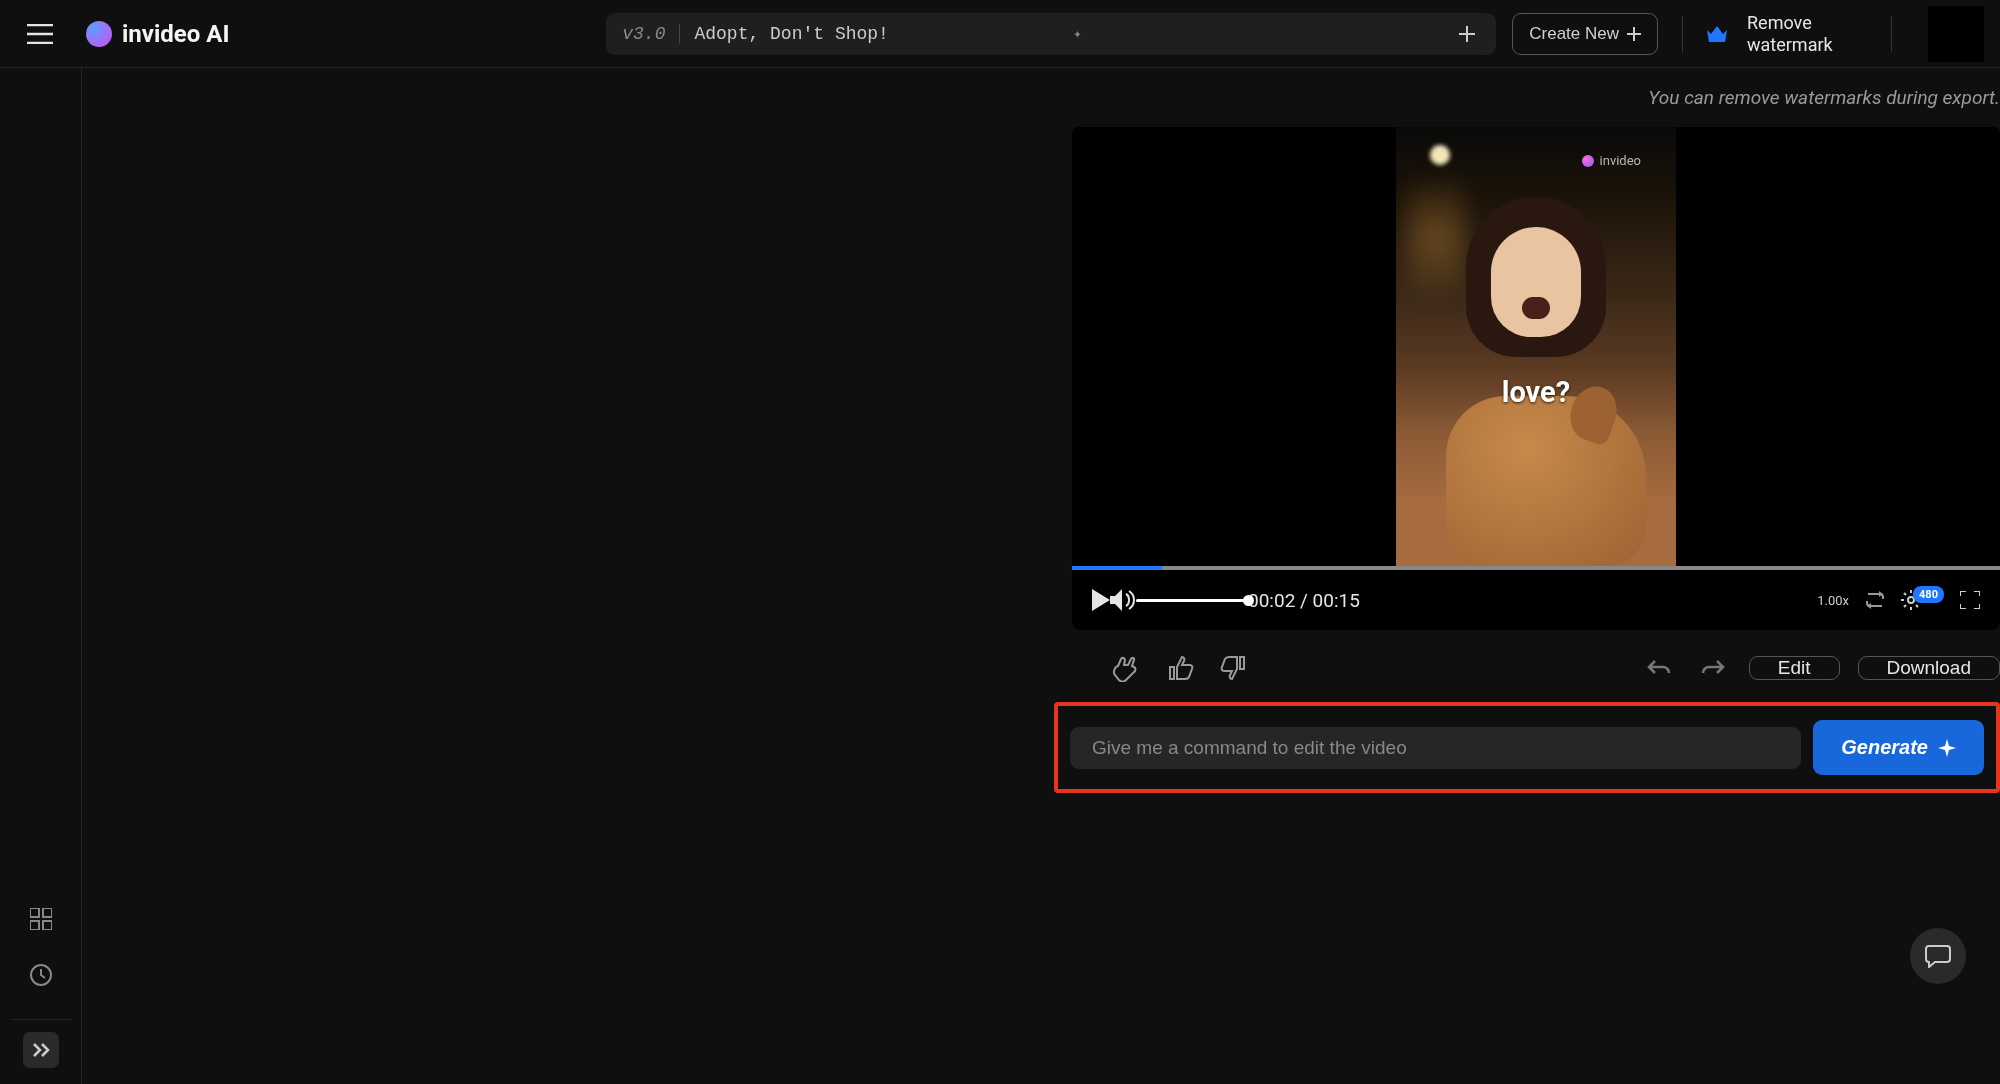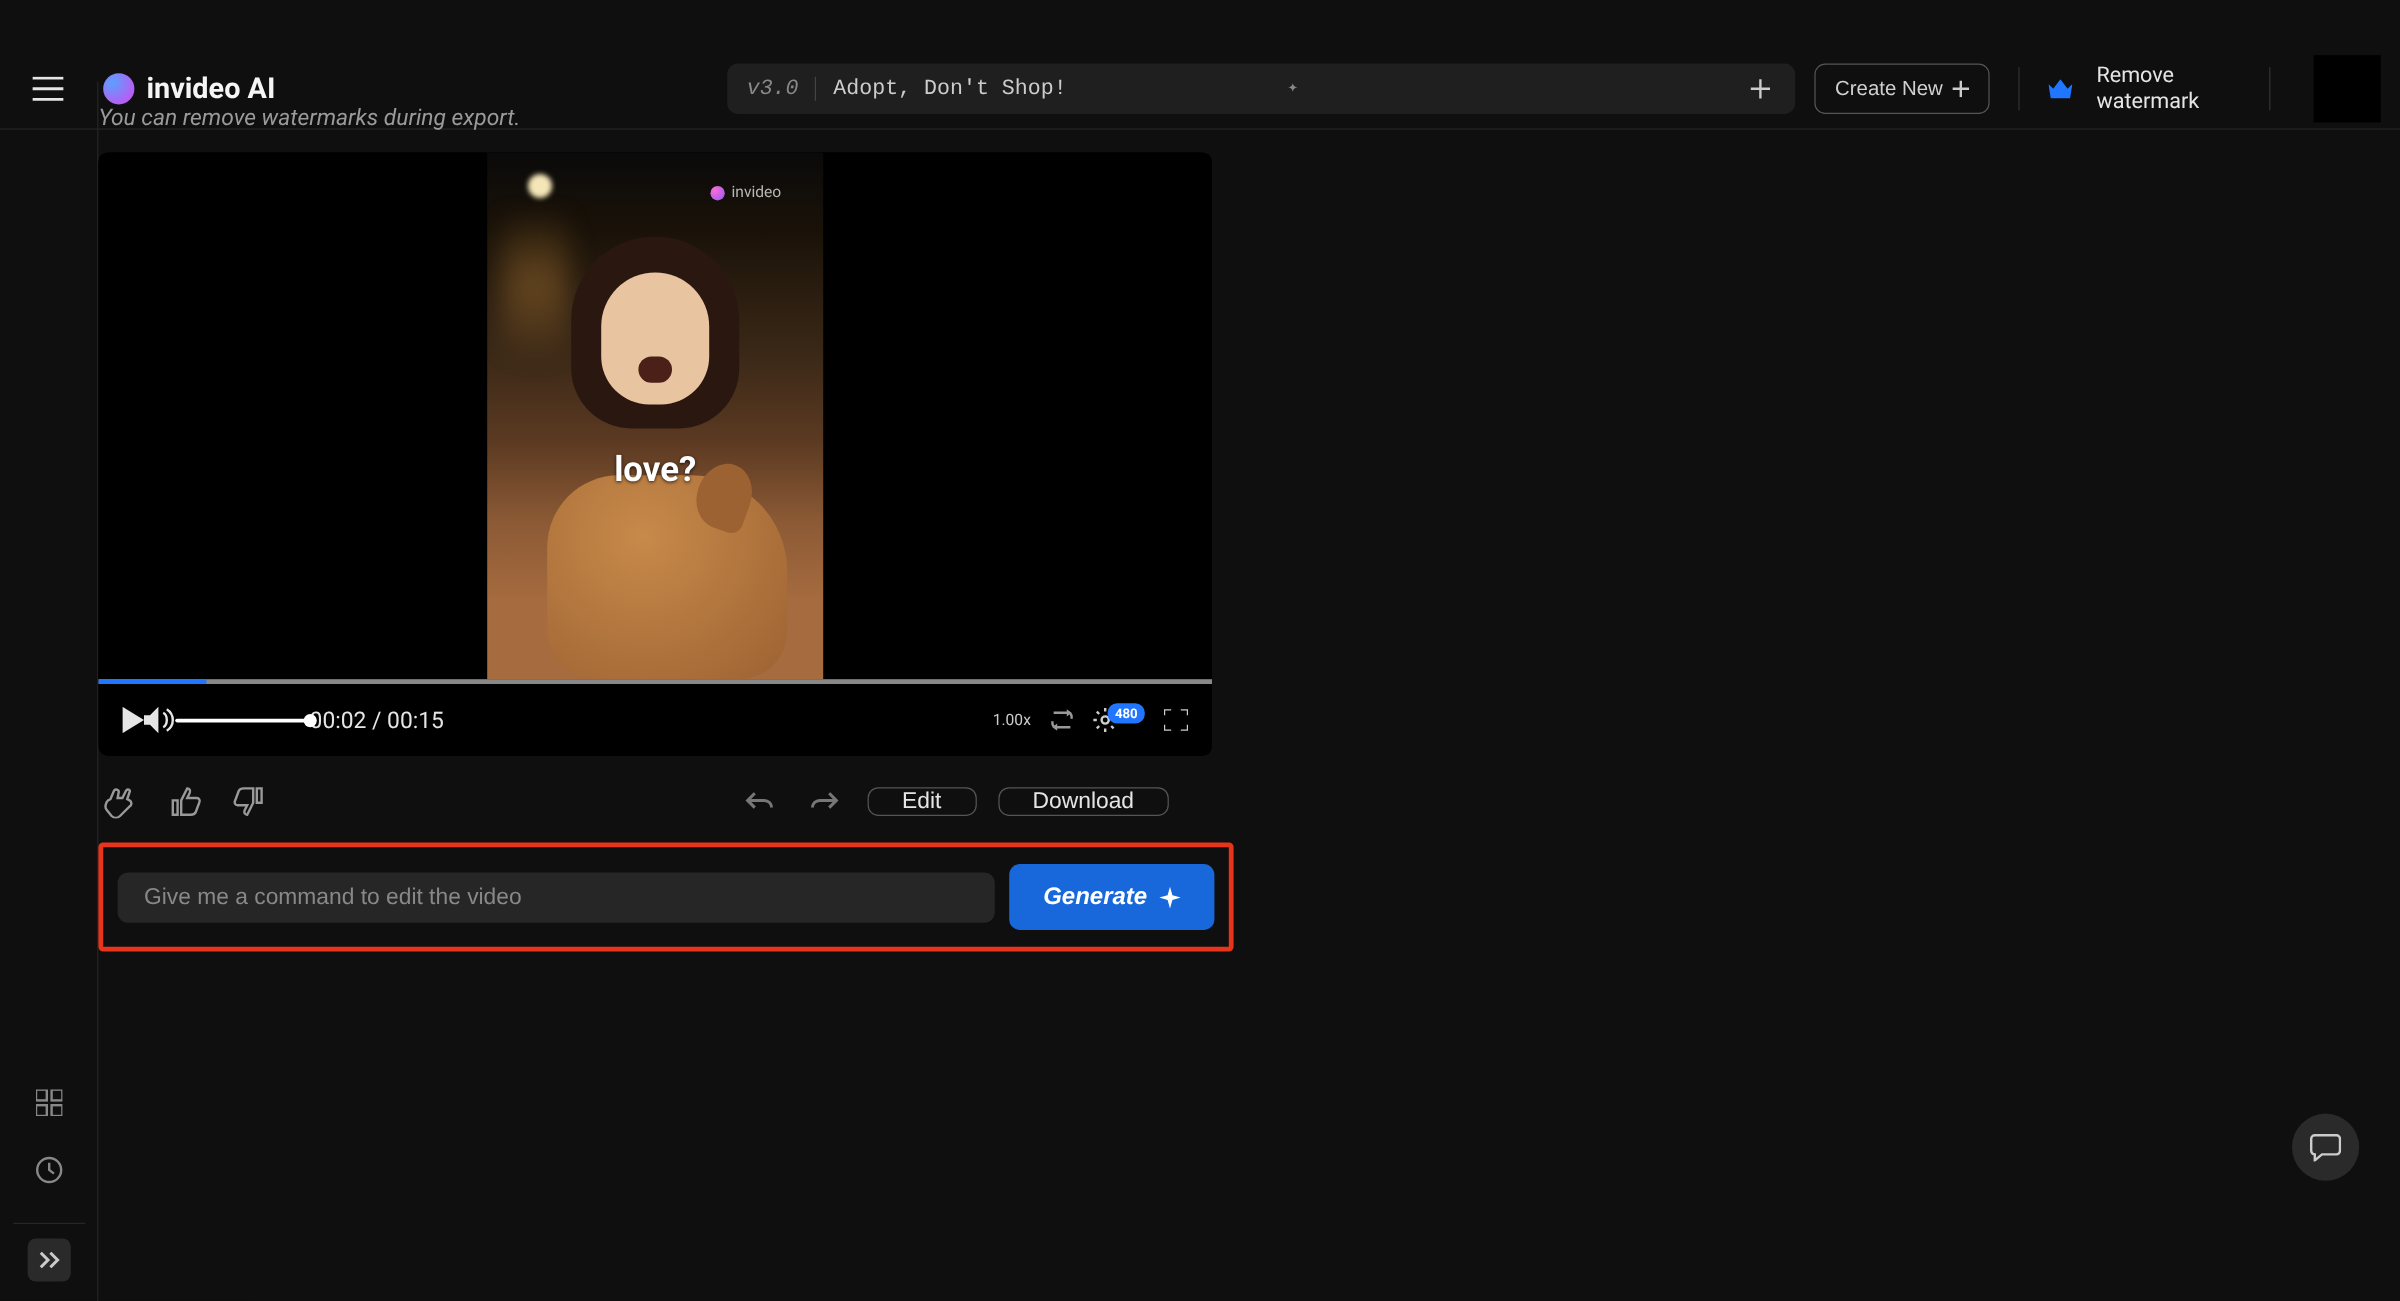--- a/index.html
+++ b/index.html
@@ -13,21 +13,20 @@
 }
 
 
 .header {
   height: 68px;
   display: flex;
   align-items: center;
   padding: 16px 16px;
   border-bottom: 1px solid #262626;
   gap: 16px;
-  margin-top: 40px;
 }
 .menu-btn { width: 48px; height: 48px; display: flex; align-items: center; justify-content: center; cursor: pointer; }
 .logo-wrap { display: flex; align-items: center; gap: 10px; margin-left: 6px; }
 .logo-icon { width: 26px; height: 26px; border-radius: 50%; background: radial-gradient(circle at 30% 30%, #5b9fff, #d946ef); }
 .logo-text { font-size: 24px; font-weight: 700; color: #f5f5f5; }
 
 .header-center { flex: 1; display: flex; justify-content: flex-end; font-family: Liberation Mono, monospace; }
 .pill-bar {
   width: 890px;
   height: 42px;
@@ -78,21 +77,21 @@
 .sidebar-divider { width: 60px; height: 1px; background: #262626; margin: 12px 0; }
 .sidebar-expand {
   width: 36px; height: 36px;
   background: #2a2a2a;
   border-radius: 7px;
   display: flex; align-items: center; justify-content: center;
   cursor: pointer; color: #ccc;
 }
 
 
-.main { position: absolute; left: 82px; right: 0; top: 68px; bottom: 0; display: flex; flex-direction: column; align-items: flex-start; }
+.main { position: absolute; left: 82px; right: 0; top: 68px; bottom: 0; display: flex; flex-direction: column; align-items: flex-end; }
 .watermark-tip { color: #9a9a9a; font-style: italic; font-size: 19px; margin-top: 18px; margin-bottom: 18px; }
 
 .video-player {
   width: 928px;
   background: #000;
   border-radius: 8px;
   overflow: hidden;
   position: relative;
 }
 .video-canvas {

